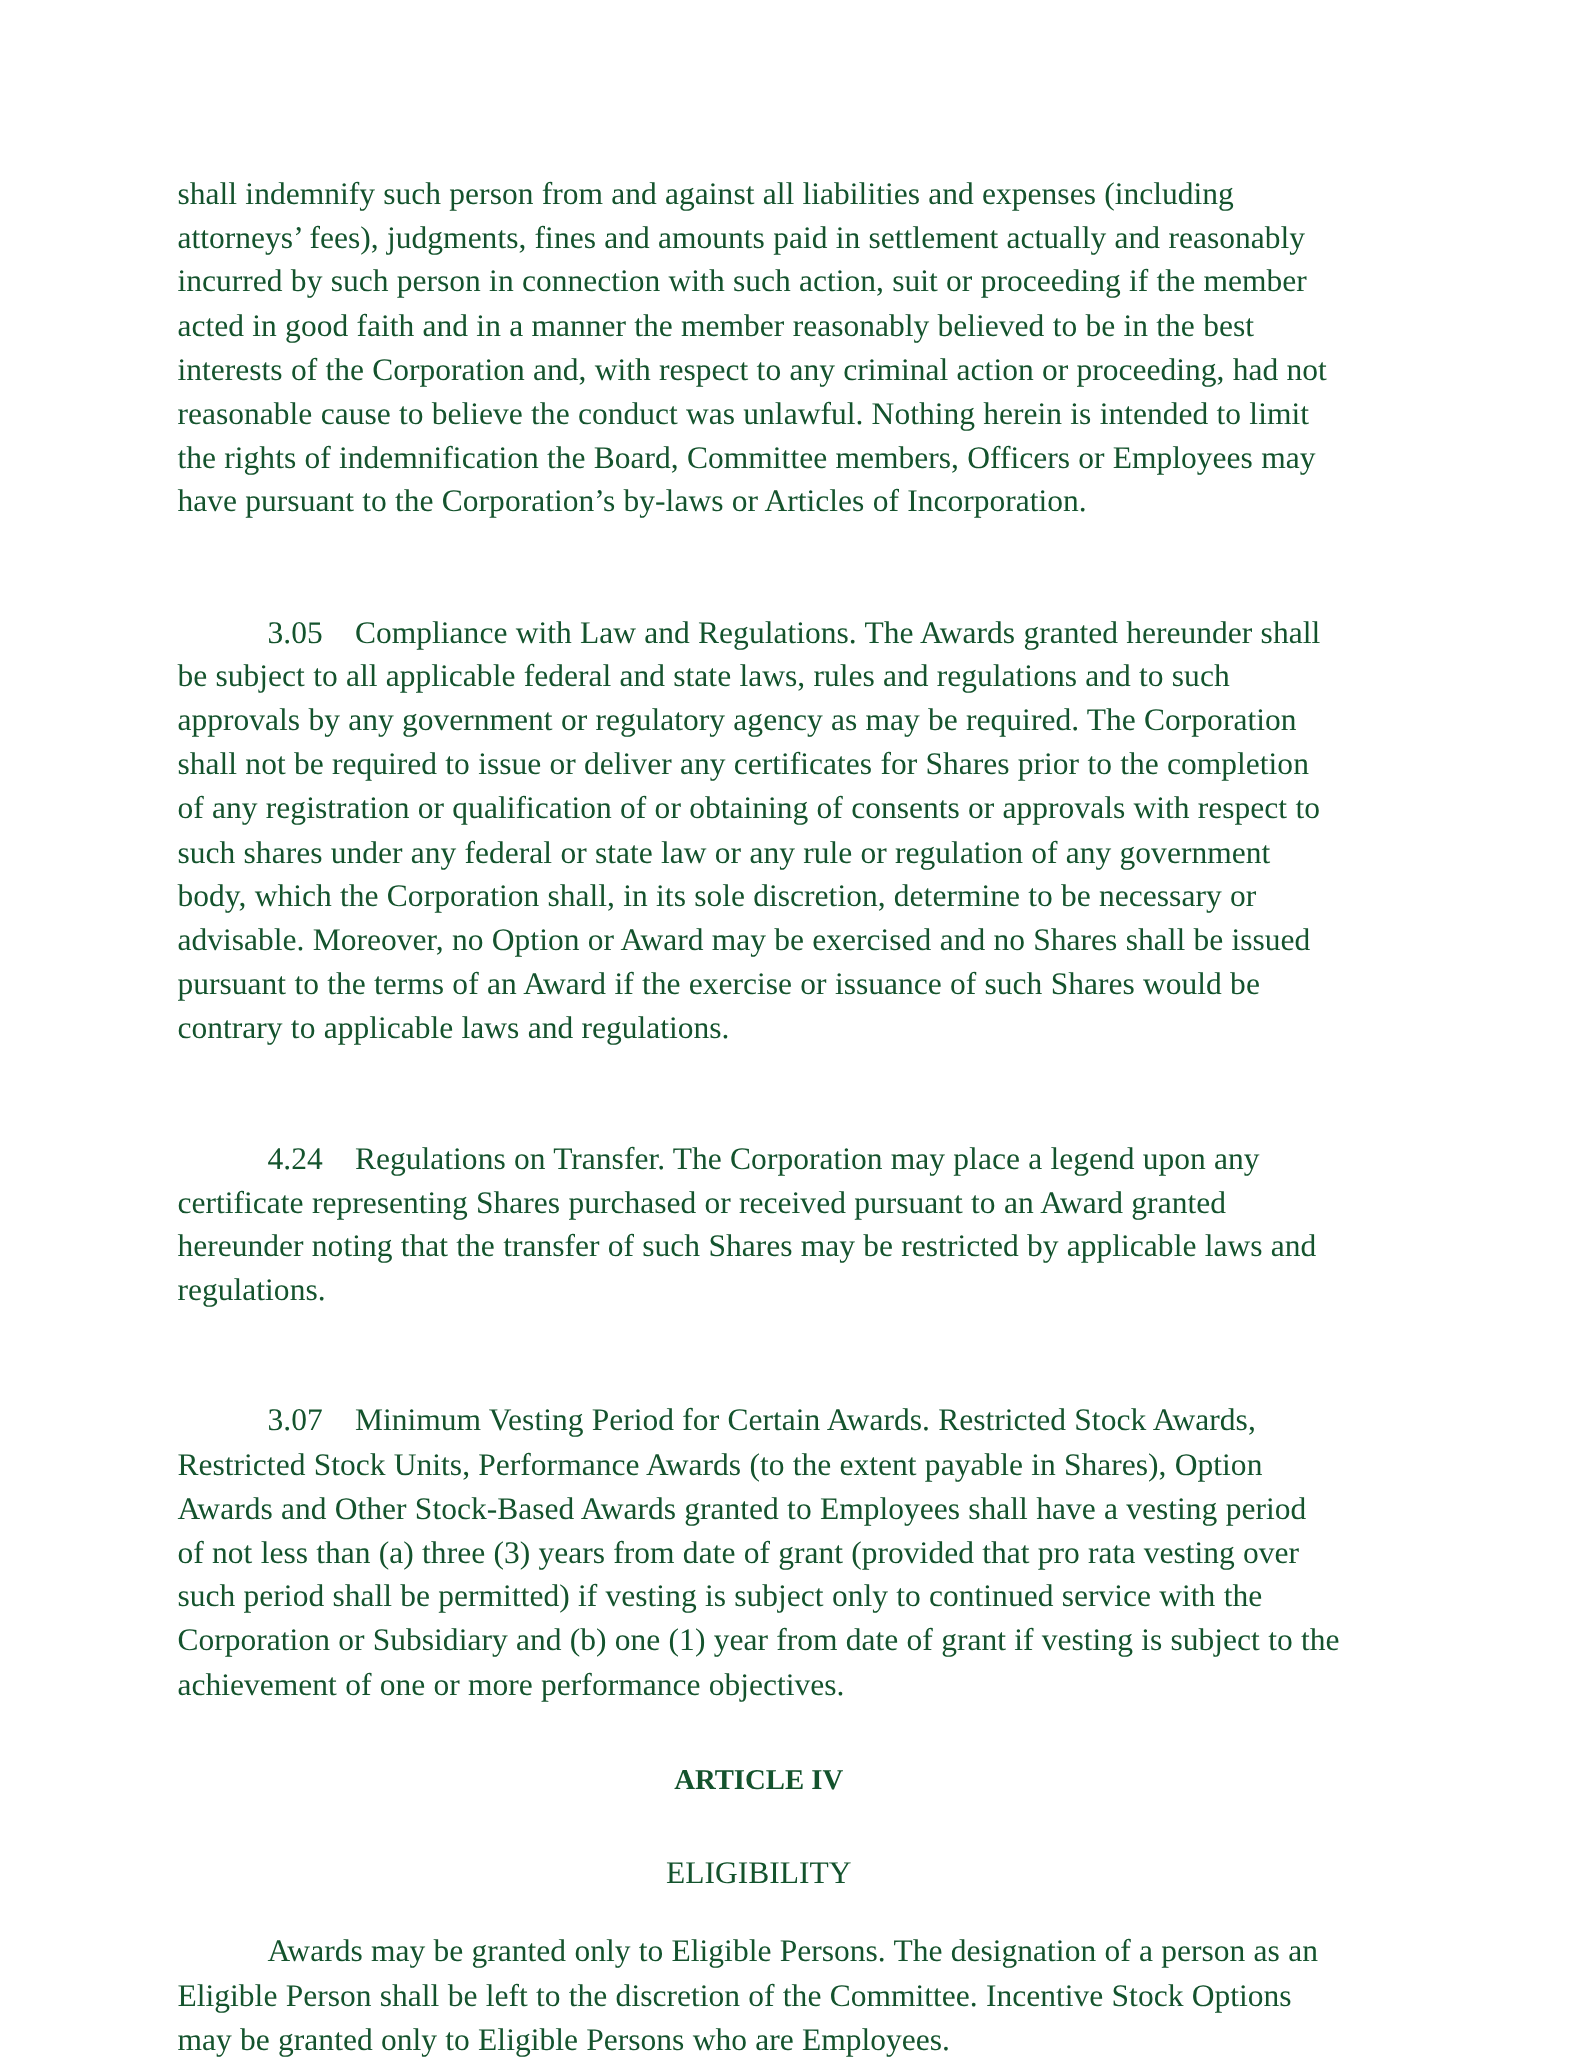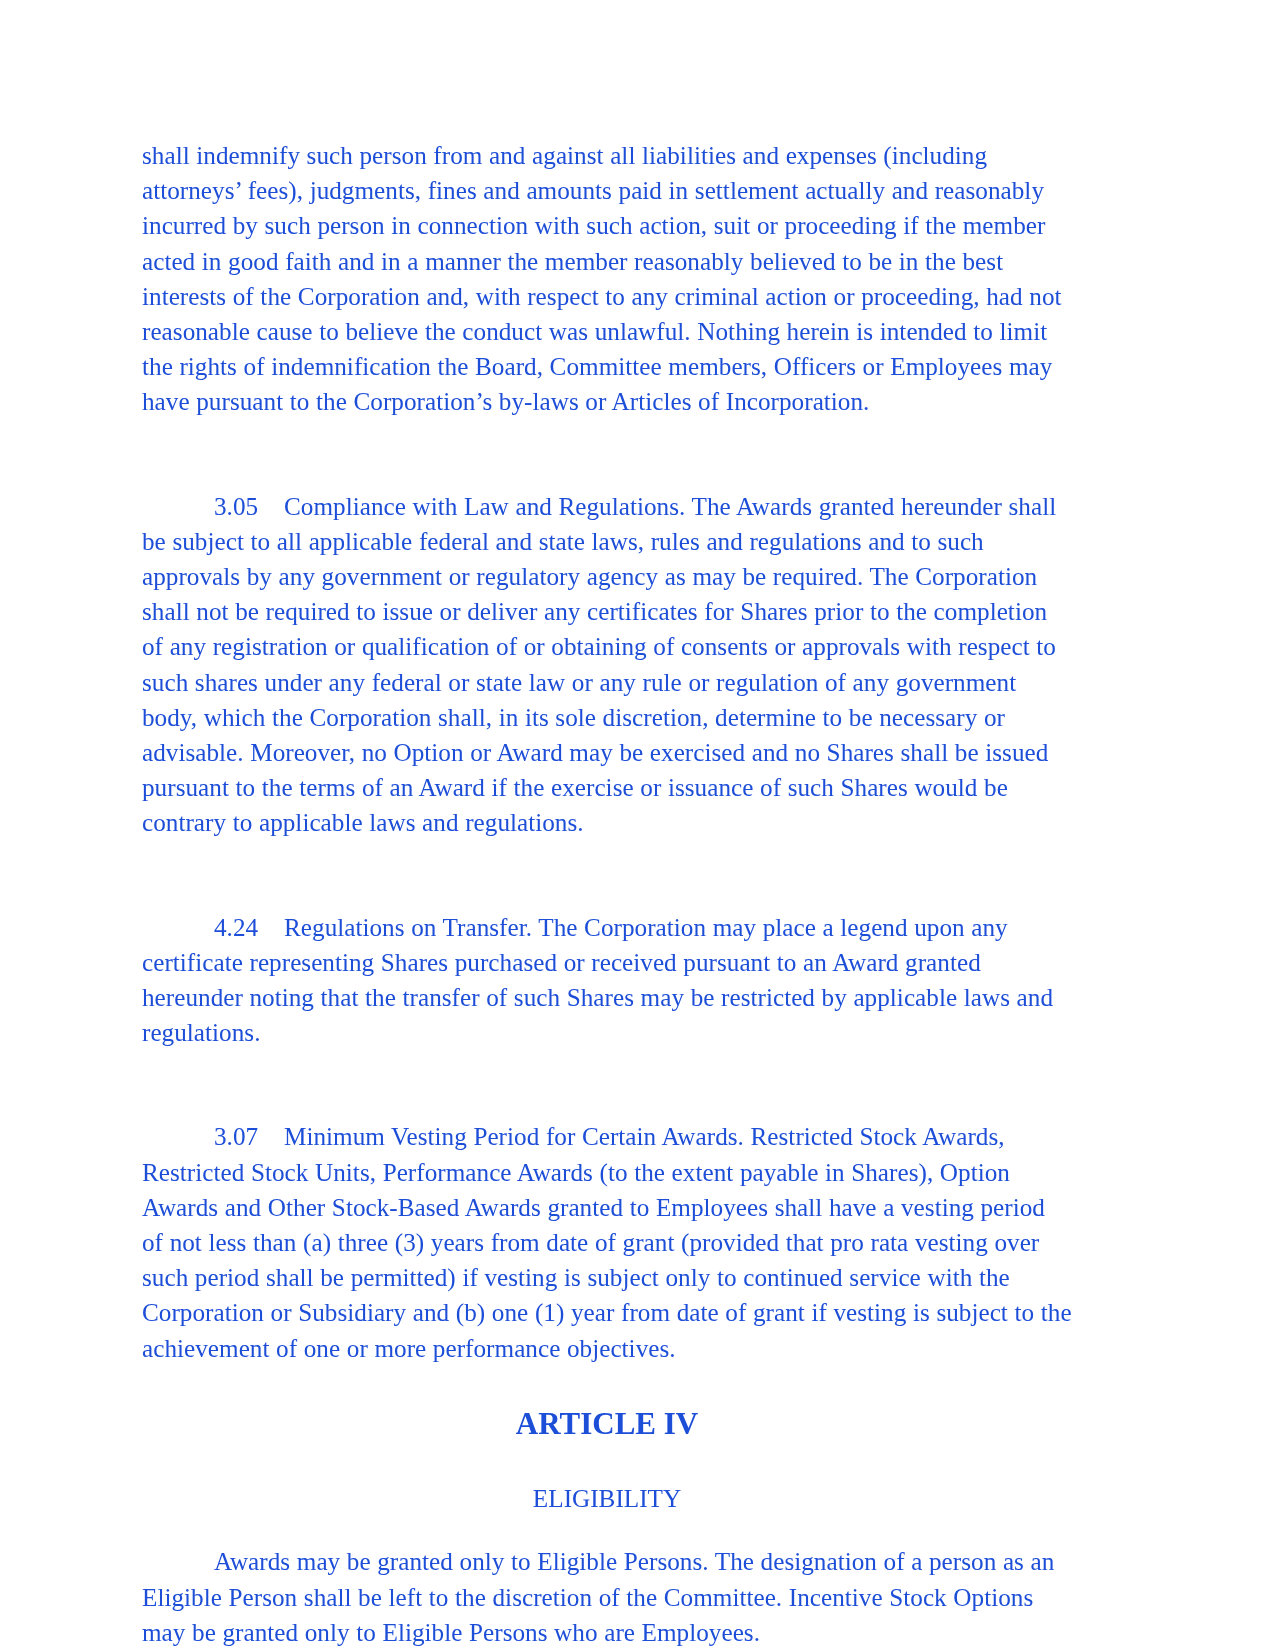--- a/index.html
+++ b/index.html
@@ -8,21 +8,21 @@
     padding: 0;
     background: #ffffff;
   }
   .page {
     position: relative;
     width: 1275px;
     height: 1650px;
     background: #ffffff;
     box-sizing: border-box;
     font-family: "Liberation Serif", "DejaVu Serif", serif;
-    color: #1d4ed8;
+    color: #14532d;
     overflow: hidden;
   }
   .content {
     position: absolute;
     left: 142px;
     top: 138px;
     width: 930px;
   }
   p.body-para {
     margin: 0 0 0 0;
@@ -41,21 +41,21 @@
   }
   .sec-num {
     display: inline-block;
     width: 70px;
     margin-top: 41px;
   }
   .sec-title {
     text-underline-offset: 3px;
   }
   h2.article-heading {
-    font-size: 31px;
+    font-size: 23px;
     line-height: 35.2px;
     font-weight: bold;
     text-align: center;
     margin: 0;
     padding: 0;
   }
   .heading-block {
     margin-top: 40px;
   }
   .subheading-block {

